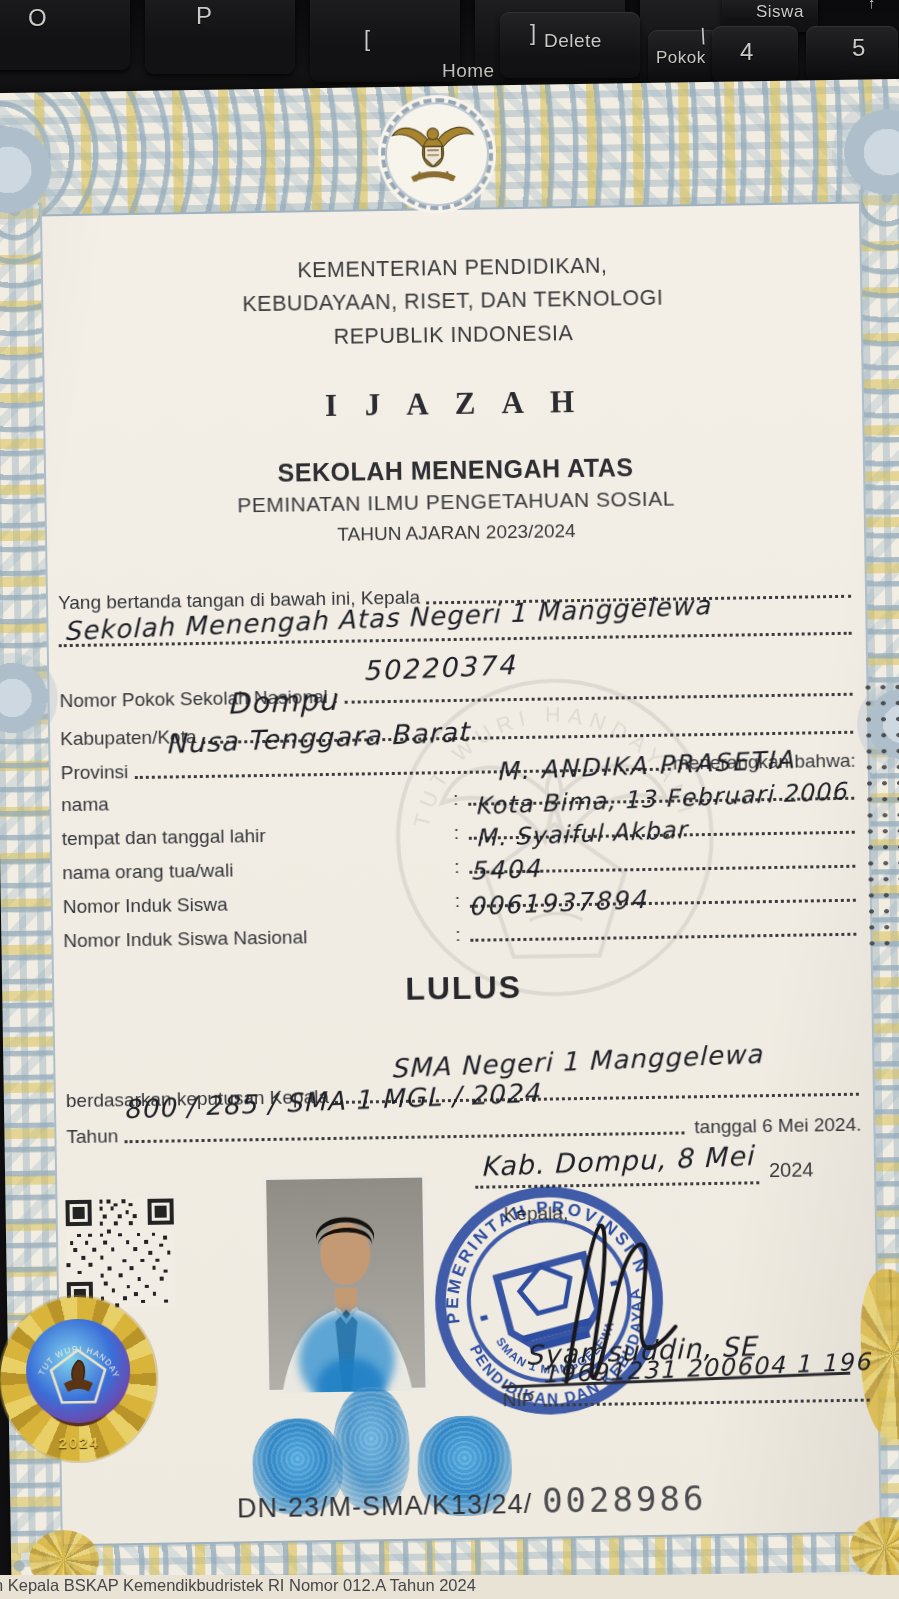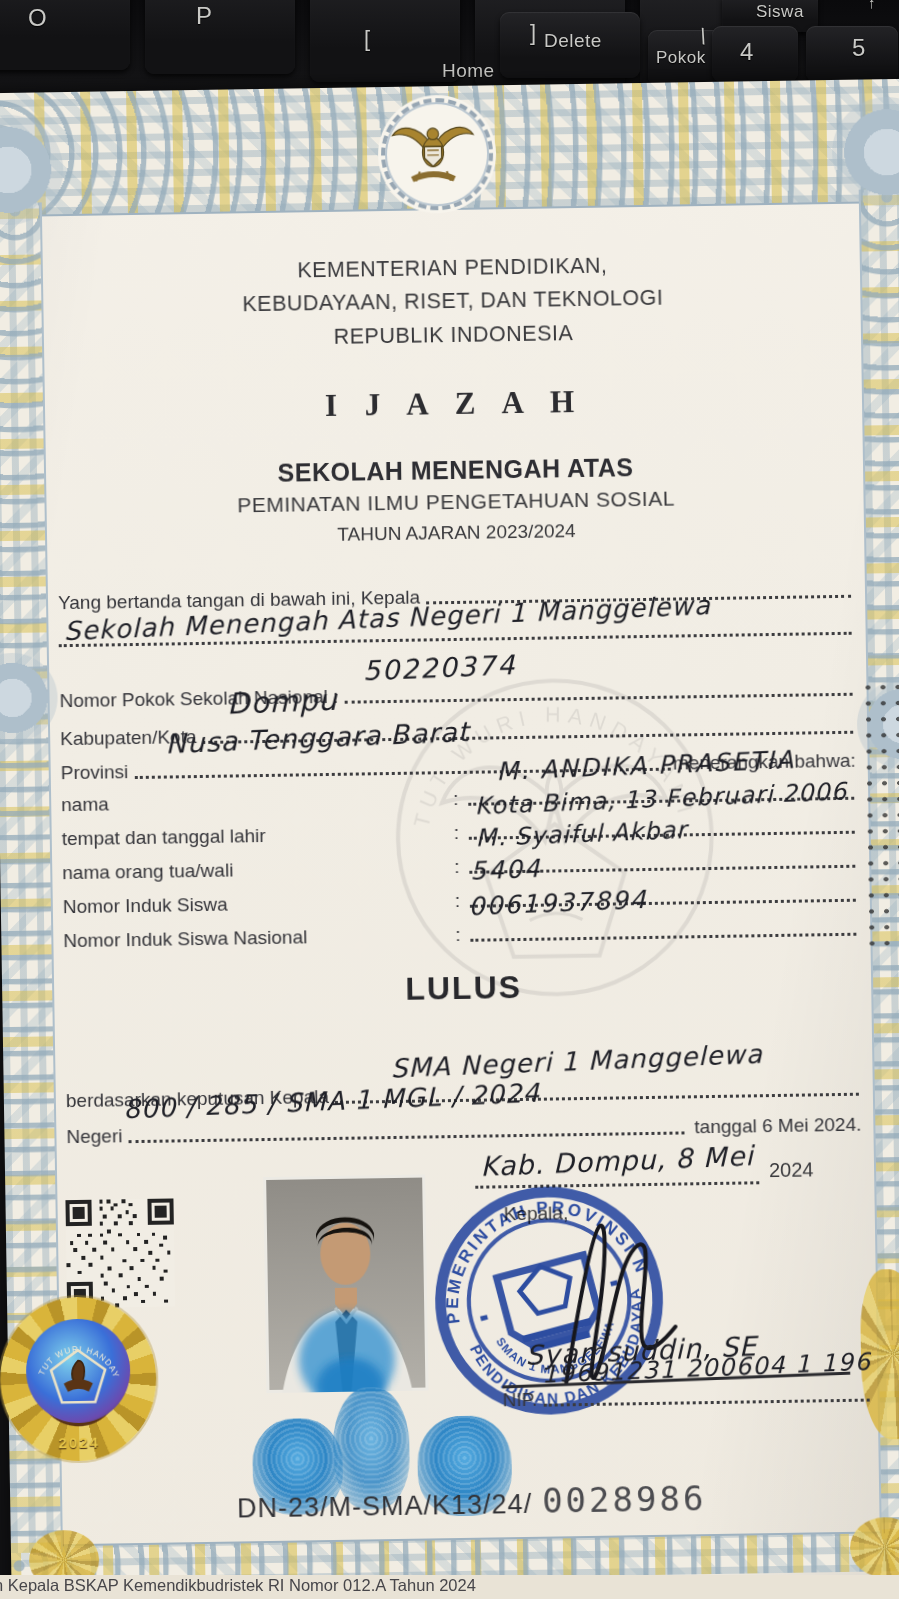--- a/index.html
+++ b/index.html
@@ -195,21 +195,21 @@
 
     <div class="ctr" style="top:884px;font-size:32px;font-weight:800;letter-spacing:2px;color:#28282c">LULUS</div>
 
     <div class="row" style="top:998px">
       <span class="lbl">berdasarkan keputusan Kepala</span>
         <span class="dots"></span>
     </div>
     <span class="hand" style="left:390px;top:962px;font-size:26px">SMA Negeri 1 Manggelewa</span>
 
     <div class="row" style="top:1034px">
-      <span class="lbl">Negeri</span>
+      <span class="lbl">Tahun</span>
         <span class="dots" style="margin-right:10px"></span>
       <span class="lbl">tanggal 6 Mei 2024.</span>
     </div>
     <span class="hand" style="left:122px;top:998px;font-size:26px">800 / 285 / SMA 1 MGL / 2024</span>
 
     <span class="hand" style="left:478px;top:1062px;font-size:27px">Kab. Dompu, 8 Mei</span>
     <div style="position:absolute;left:470px;top:1100px;width:284px;border-bottom:3px dotted #3c3c3f"></div>
     <span style="position:absolute;left:764px;top:1078px;font-size:20px;color:#3a3a3d">2024</span>
     <span style="position:absolute;left:498px;top:1118px;font-size:19px;color:#3a3a3d">Kepala,</span>
 

